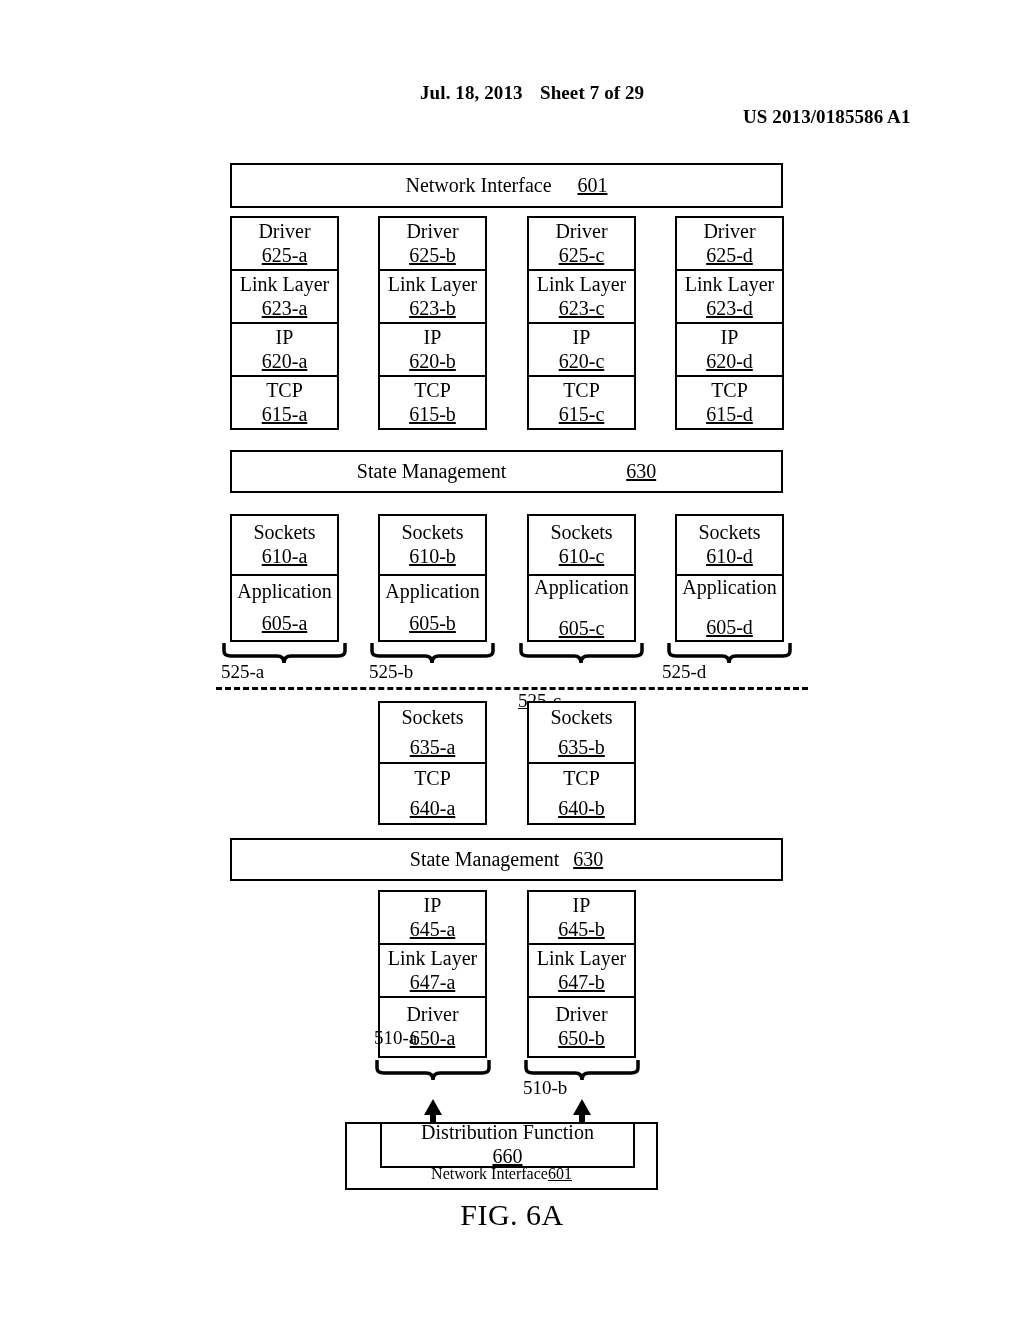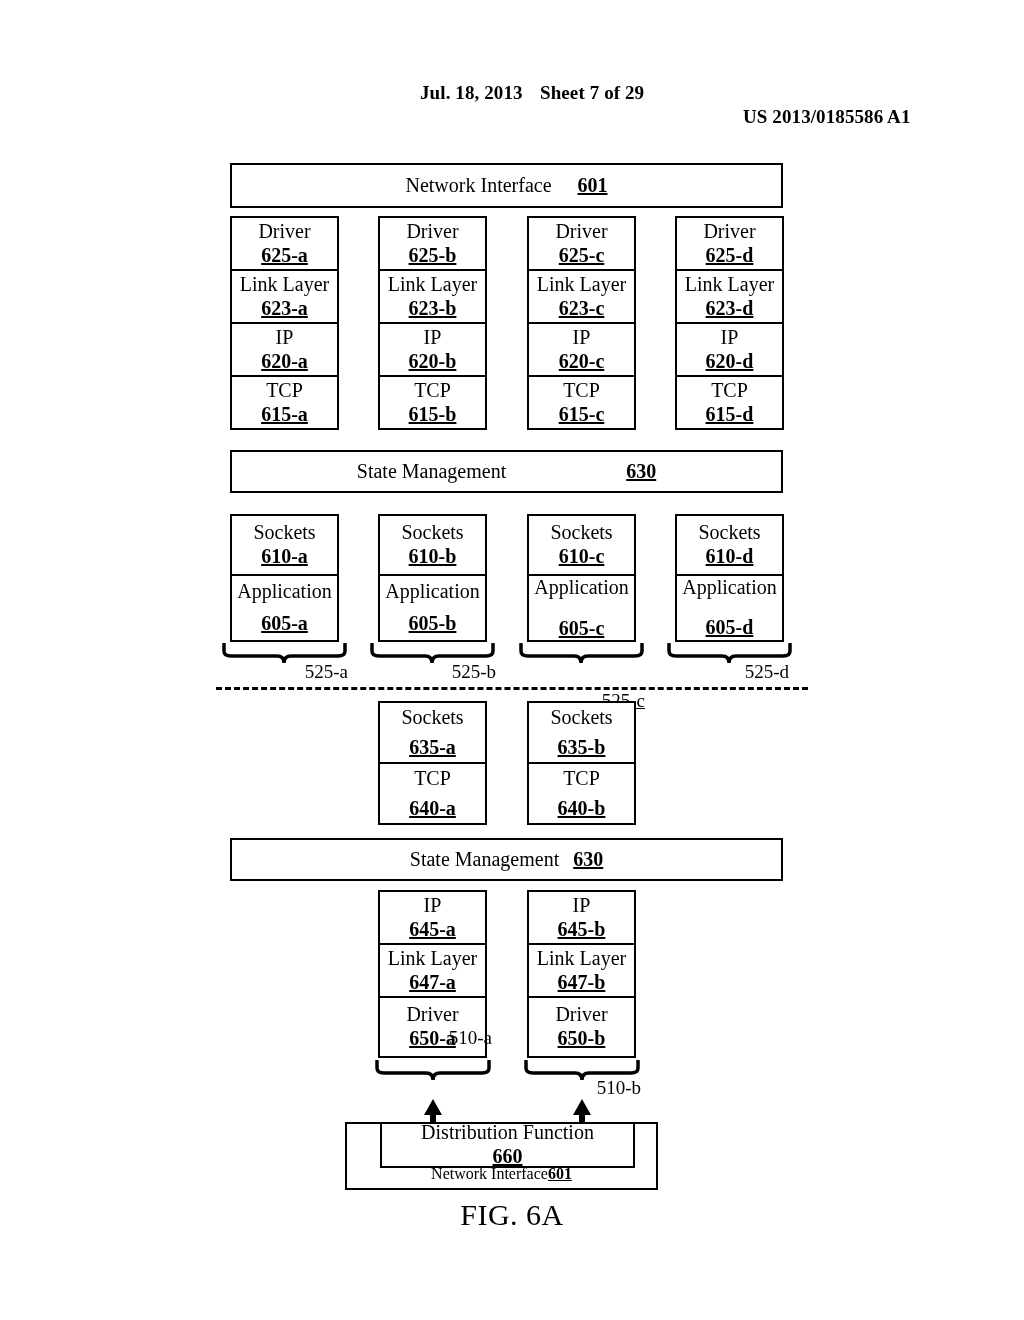--- a/index.html
+++ b/index.html
@@ -49,21 +49,21 @@
     flex-direction: column;
     align-items: center;
     justify-content: center;
     line-height: 1.18;
   }
   .cell .t1, .cell .t2 {
     display: block;
     text-align: center;
     white-space: nowrap;
   }
-  .num { text-decoration: underline; font-weight: bold; }
+  .num { text-decoration: underline; }
 
   .label-text { font-size: 20px; }
 
   
   .bar {
     position: absolute;
     box-sizing: border-box;
     border: 2.5px solid #000;
     background: #fff;
     display: flex;
@@ -76,21 +76,21 @@
     white-space: nowrap;
     font-size: 20px;
   }
   .bar .bar-gap-wide { display: inline-block; width: 26px; }
   .bar .bar-gap-narrow { display: inline-block; width: 14px; }
 
   
   .cap {
     position: absolute;
     font-size: 19px;
-    text-align: right;
+    text-align: left;
     white-space: nowrap;
   }
 
   
   .dashed-sep {
     position: absolute;
     border-top: 3px dashed #000;
     height: 0;
   }
 

